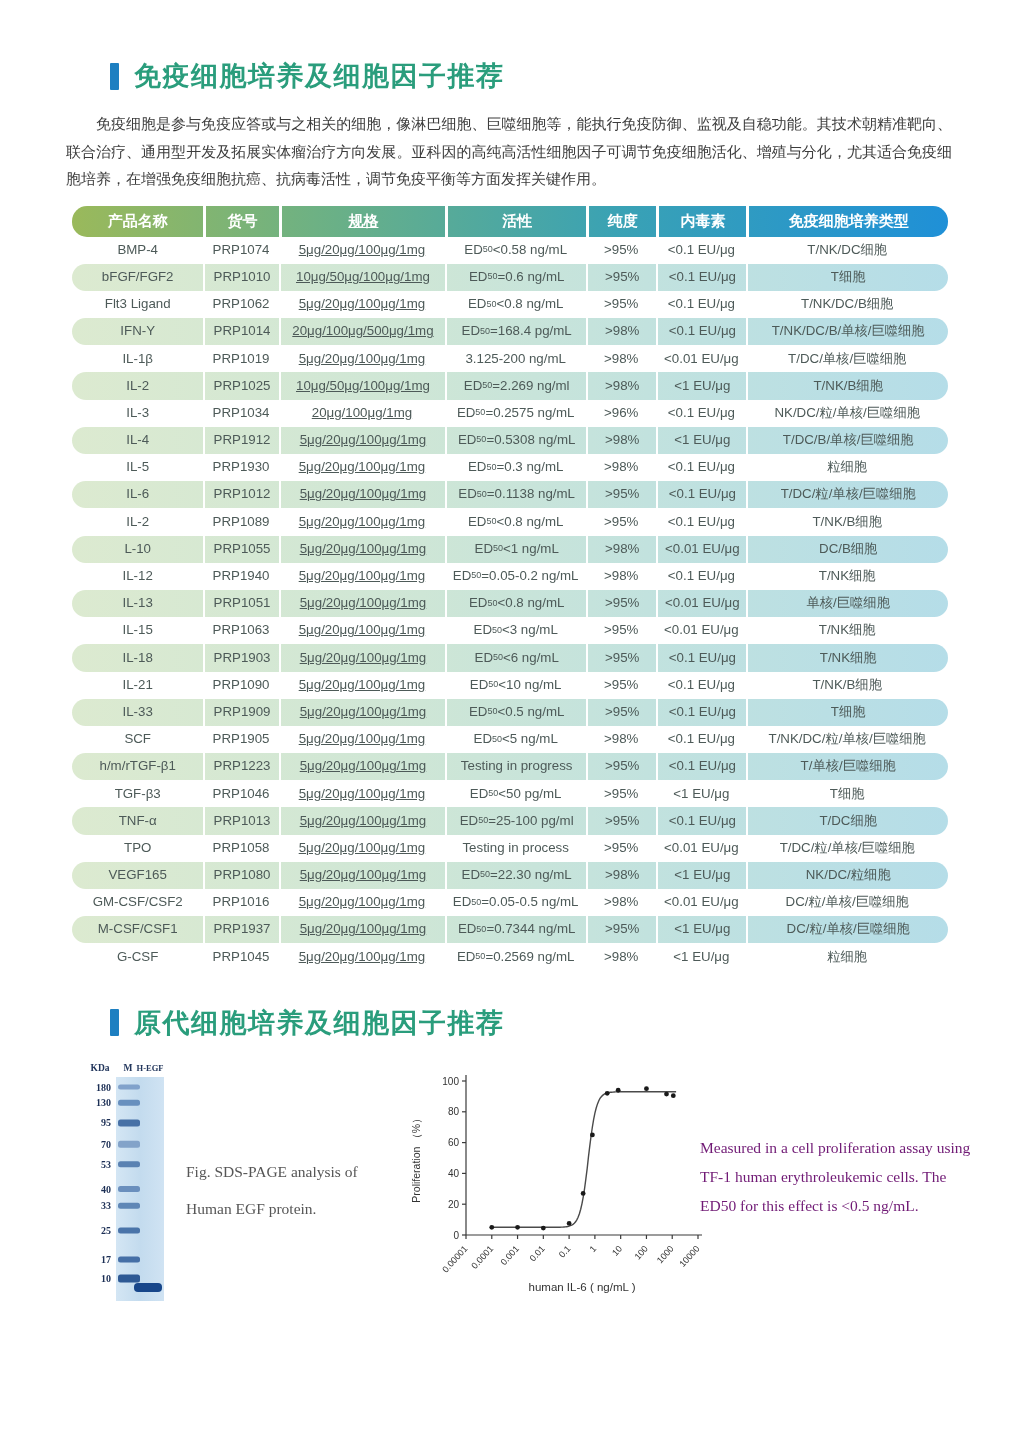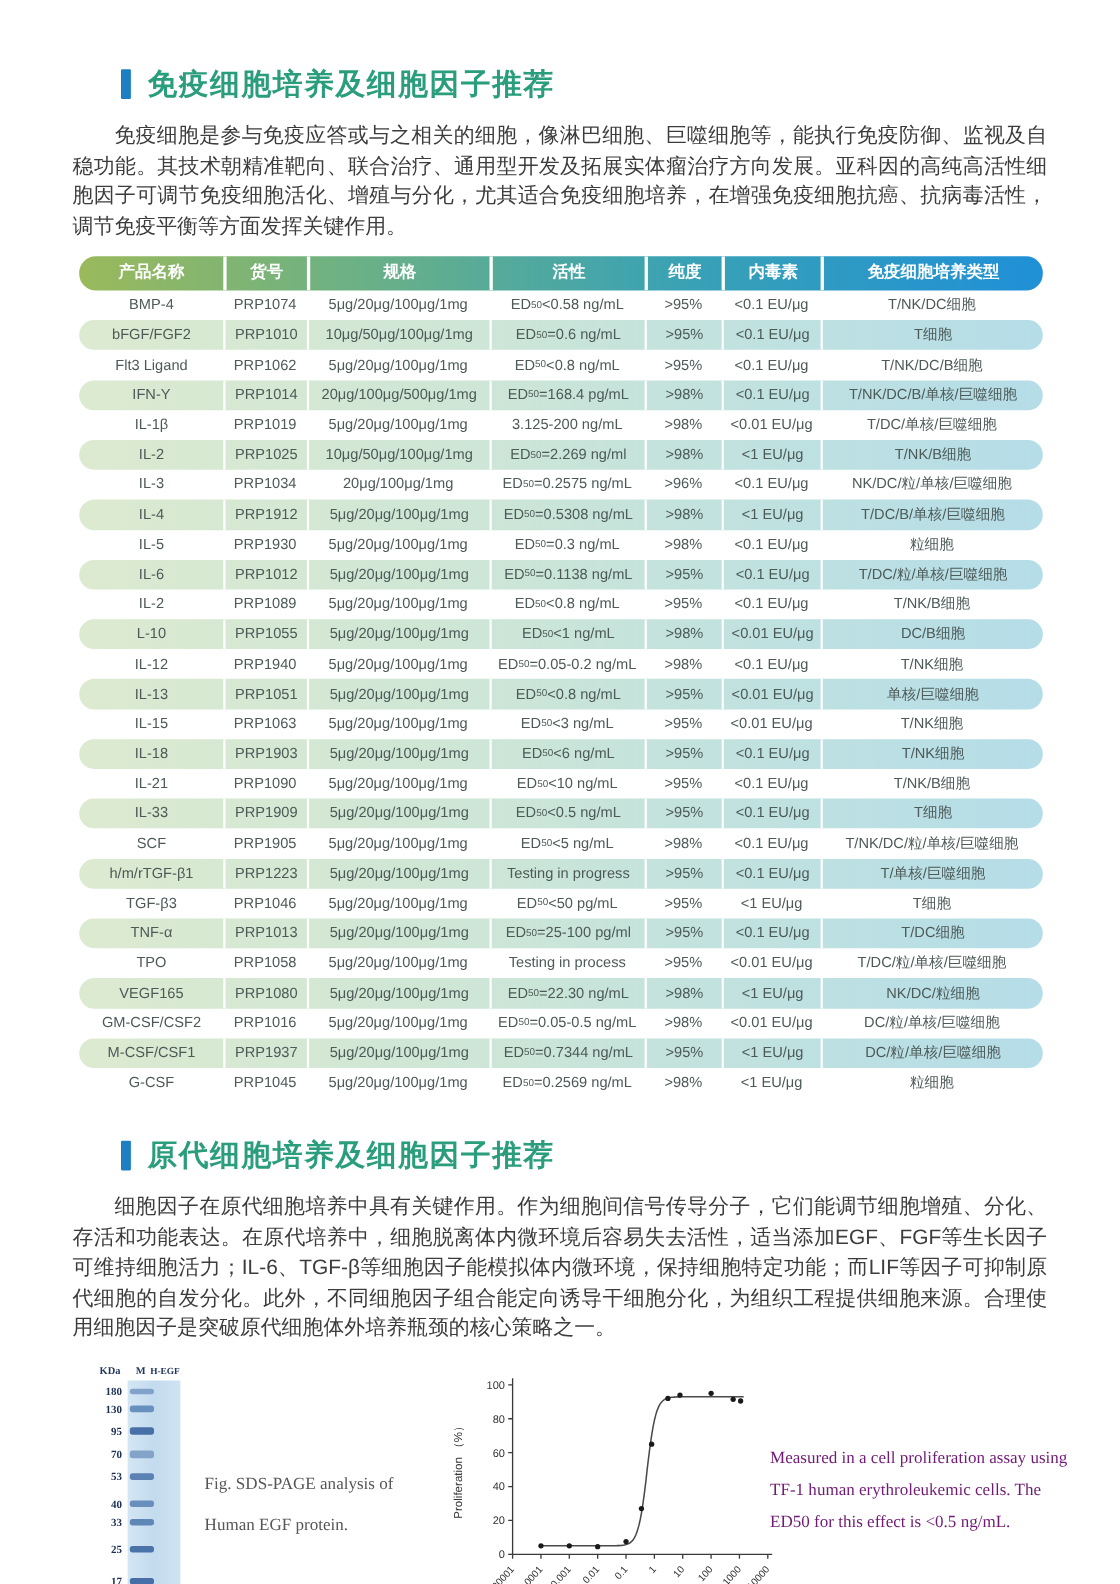--- a/index.html
+++ b/index.html
@@ -4,33 +4,33 @@
 <style>
   * { margin:0; padding:0; box-sizing:border-box; }
   body { background:#fff; font-family:"Liberation Sans", sans-serif; }
   .page { position:relative; width:1018px; height:1440px; background:#ffffff; overflow:hidden; margin:0 auto; }
   .content { padding:58px 66px 0 66px; }
 
   .sec-title { display:flex; align-items:center; gap:15px; margin-bottom:16px;padding-left:44px; }
   .accent-bar { width:9px; height:27px; background:#1d7fc1; border-radius:1px; }
   .sec-title h1 { font-size:27px; font-weight:bold; color:#2a9d7c; letter-spacing:1.5px; }
 
-  .para { font-size:19px; line-height:27.5px; color:#3c3c3c; text-align:justify; text-indent:2em; margin-bottom:13px; }
+  .para { font-size:15px; line-height:27.5px; color:#3c3c3c; text-align:justify; text-indent:2em; margin-bottom:13px; }
 
   
   .ptable { width:876px; margin-left:6px; margin-bottom:34px; }
   .trow { display:flex; width:100%; height:27.2px; align-items:stretch; }
   .trow.thead { height:31px; background:linear-gradient(90deg,#9ab95b 0%,#6db184 28%,#3aa2b4 62%,#1f90d7 100%); border-radius:15px; overflow:hidden; }
   .trow.thead .tc { color:#ffffff; font-weight:bold; font-size:15px; border-left:3px solid #ffffff; }
   .trow.thead .tc:first-child { border-left:none; }
   .trow.hl { background:linear-gradient(90deg,#dcead0 0%,#cee6d6 40%,#bfe1e0 72%,#b5dde8 100%); border-radius:14px; overflow:hidden; }
   .trow.hl .tc { border-left:2px solid #ffffff; }
   .trow.hl .tc:first-child { border-left:none; }
   .tc { display:flex; align-items:center; justify-content:center; font-size:13.3px; color:#4d5a58; text-align:center; line-height:1.1; }
-  .c0 { width:15.0%; } .c1 { width:8.6%; } .c2 { width:19.0%; } .c3 { width:16.1%; }
+  .c0 { width:15.0%; } .c1 { width:8.6%; } .c2 { width:19.0%;text-decoration:underline; } .c3 { width:16.1%; }
   .c4 { width:8.0%; } .c5 { width:10.3%; } .c6 { width:23.0%; }
   sub { font-size:9px; }
 
   
   .figures { position:relative; width:1018px; height:265px; margin-top:6px; }
   .gel-caption { position:absolute; left:186px; top:96px; width:172px; font-family:"Liberation Serif", serif; font-size:15.5px; line-height:37px; color:#565656; }
   .assay-note { position:absolute; left:700px; top:76px; width:282px; font-family:"Liberation Serif", serif; font-size:15.5px; line-height:29px; color:#701a75; }
   svg text { font-family:"Liberation Sans", sans-serif; }
   .serif-t { font-family:"Liberation Serif", serif !important; }
 </style>
@@ -300,21 +300,20 @@
             <div class="tc c6">粒细胞</div>
           </div>
         </div>
     </section>
 
     <section>
       <div class="sec-title">
         <span class="accent-bar"></span>
         <h1>原代细胞培养及细胞因子推荐</h1>
       </div>
-      <p class="para">细胞因子在原代细胞培养中具有关键作用。作为细胞间信号传导分子，它们能调节细胞增殖、分化、存活和功能表达。在原代培养中，细胞脱离体内微环境后容易失去活性，适当添加EGF、FGF等生长因子可维持细胞活力；IL-6、TGF-β等细胞因子能模拟体内微环境，保持细胞特定功能；而LIF等因子可抑制原代细胞的自发分化。此外，不同细胞因子组合能定向诱导干细胞分化，为组织工程提供细胞来源。合理使用细胞因子是突破原代细胞体外培养瓶颈的核心策略之一。</p>
     </section>
   </div>
 
   <div class="figures">
     <svg id="gel-svg" style="position:absolute;left:86px;top:2px;" width="104" height="256" viewBox="0 0 104 256">
         <defs>
           <linearGradient id="gg" x1="0" y1="0" x2="1" y2="0">
             <stop offset="0" stop-color="#d4e6f4"></stop>
             <stop offset="0.5" stop-color="#c3dbee"></stop>
             <stop offset="1" stop-color="#d0e3f3"></stop>

